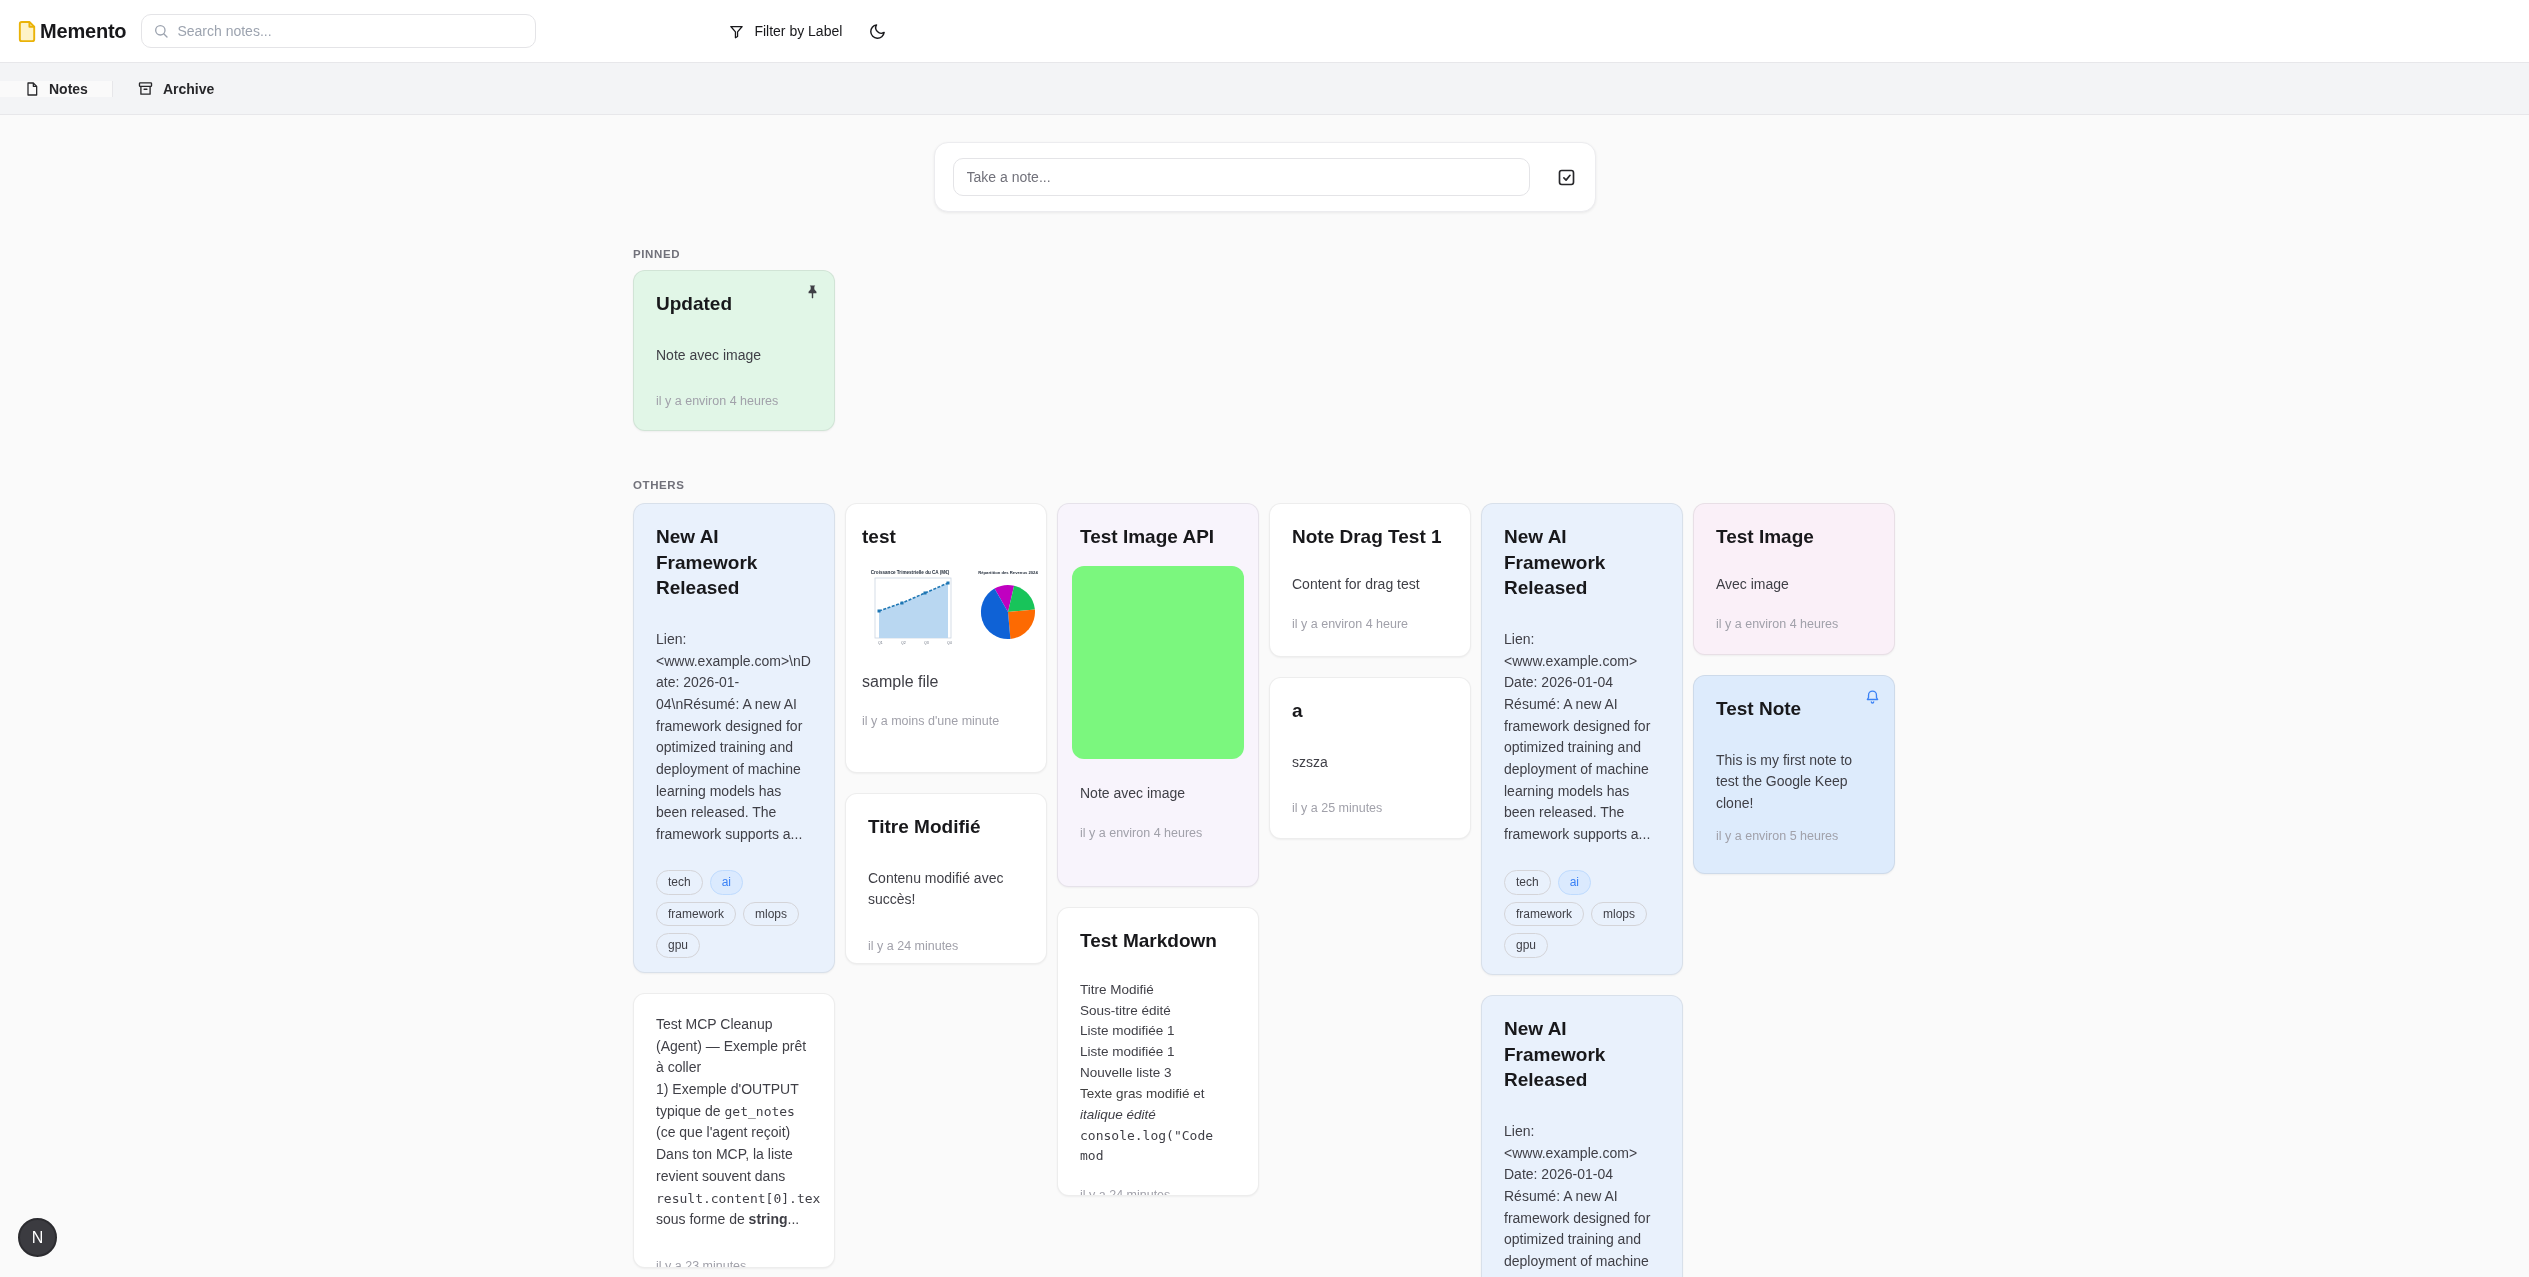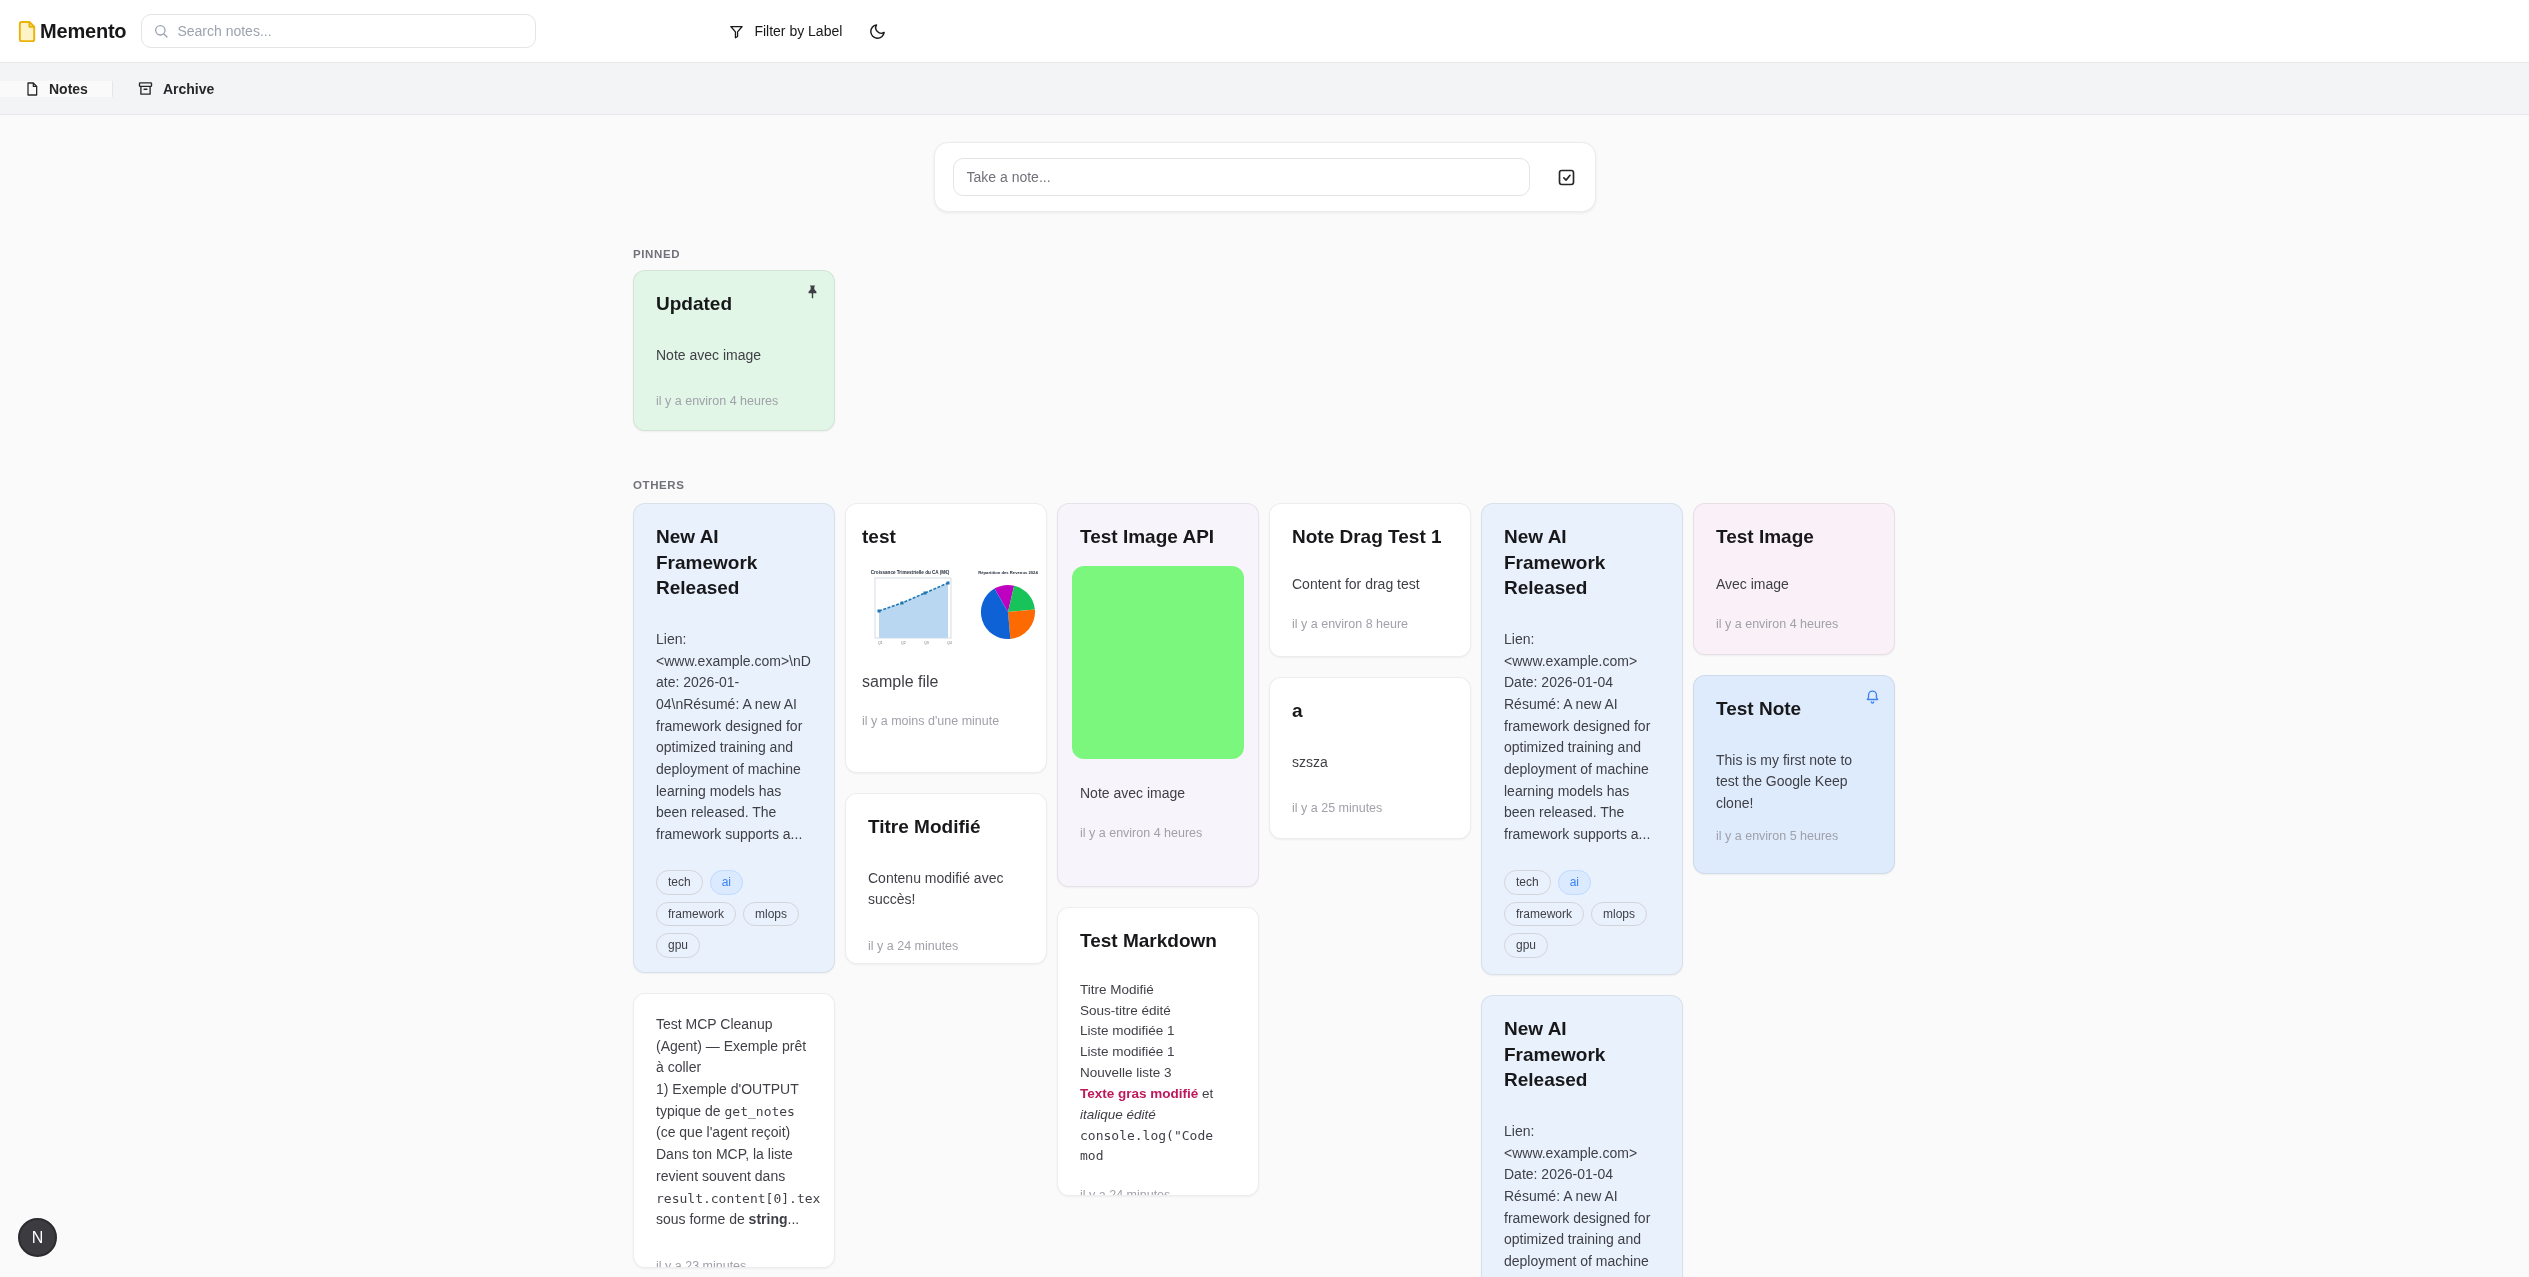--- a/index.html
+++ b/index.html
@@ -53,21 +53,21 @@
   .corner-icon { position:absolute; top:12px; right:12px; background:none; border:none; cursor:pointer; display:flex; }
 
   .tags { margin-top:24px; display:flex; flex-wrap:wrap; gap:7px; }
   .tag { font-size:12px; color:#3f3f46; border:1px solid #d4d4d8; border-radius:999px; padding:3px 11px; line-height:1.4; background:transparent; cursor:pointer; font-family:inherit; }
   .tag.accent { background:#dbeafe; border-color:#bfdbfe; color:#3b82f6; }
 
   .thumb-row { margin-top:16px; display:flex; gap:6px; align-items:flex-start; }
   .green-img { margin-top:16px; width:100%; height:193px; border-radius:12px; background:#7bf77e; }
 
   .md-line { font-size:13.5px; line-height:1.55; color:#3f3f46; }
-  .md-bold { font-weight:700; color:#be185d; }
+  .md-bold { font-weight:400; color:#404040; }
   .md-italic { font-style:italic; }
   .mono { font-family:"DejaVu Sans Mono","Liberation Mono",monospace; font-size:13px; }
   .b { font-weight:700; }
 
   
   .avatar { position:absolute; left:18px; top:1218px; width:39px; height:39px; border-radius:50%; background:#3b3b40; color:#fff; font-size:16px; font-weight:500; display:flex; align-items:center; justify-content:center; border:2px solid #2c2c30; cursor:pointer; }
 
   svg { display:block; }
 </style>
 </head>
@@ -254,21 +254,21 @@
             <div class="md-line mono">console.log("Code mod</div>
           </div>
           <div class="card-time" style="margin-top:22px;">il y a 24 minutes</div>
         </div>
       </div>
 
       <div class="col">
         <div class="card" style="height:154px;">
           <div class="card-title">Note Drag Test 1</div>
           <div class="card-body" style="margin-top:24px;">Content for drag test</div>
-          <div class="card-time" style="margin-top:22px;">il y a environ 8 heure</div>
+          <div class="card-time" style="margin-top:22px;">il y a environ 4 heure</div>
         </div>
 
         <div class="card" style="height:162px;">
           <div class="card-title">a</div>
           <div class="card-body">szsza</div>
           <div class="card-time">il y a 25 minutes</div>
         </div>
       </div>
 
       <div class="col">

